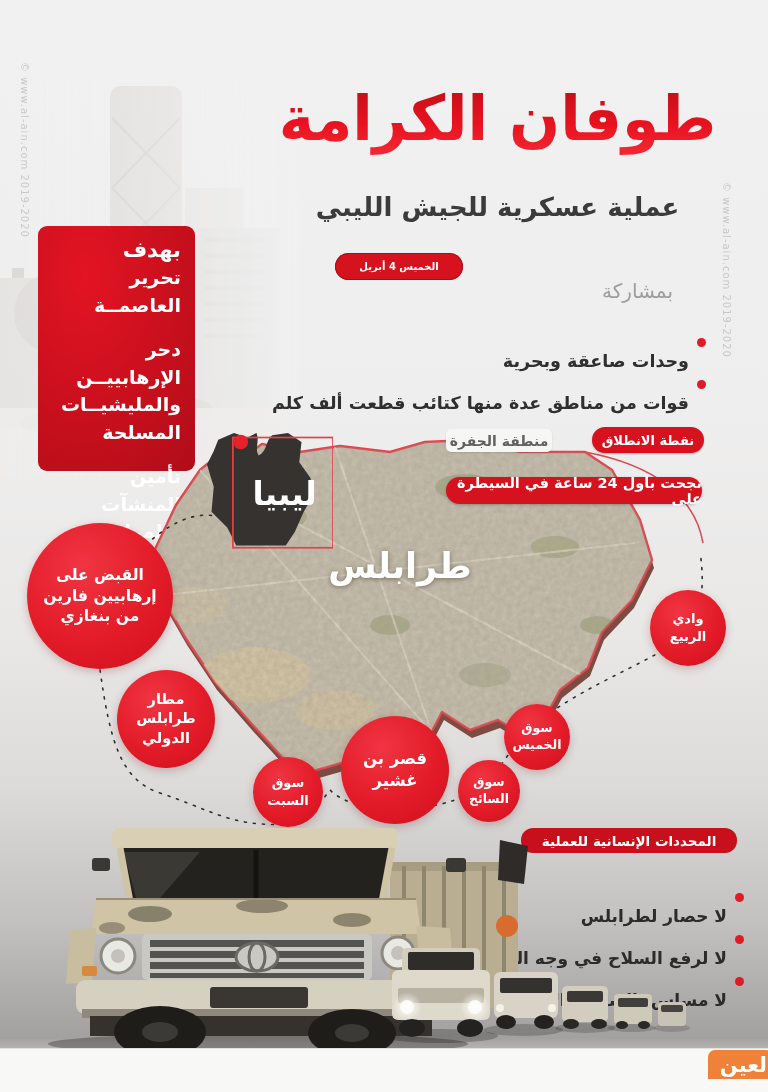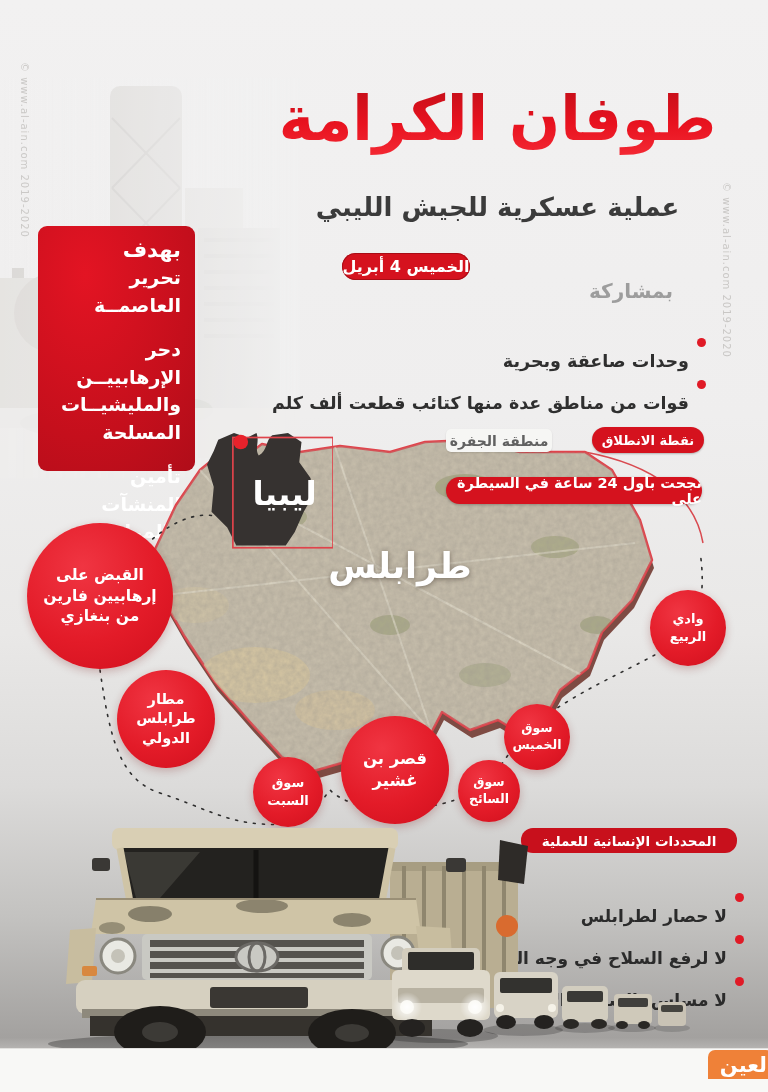--- a/index.html
+++ b/index.html
@@ -8,31 +8,31 @@
   .wm{position:absolute;color:#c9c7c5;font-size:10px;letter-spacing:1px;white-space:nowrap;transform:rotate(90deg);transform-origin:left top;}
   .wm.left{left:30px;top:62px;}
   .wm.right{left:732px;top:182px;}
   
   .title{position:absolute;left:240px;top:72px;width:515px;text-align:center;direction:rtl;
     font-size:60px;font-weight:bold;line-height:1.55;letter-spacing:-1px;
     background:linear-gradient(180deg,#b30d16 0%,#e8121f 55%,#f7303a 100%);
     -webkit-background-clip:text;background-clip:text;color:transparent;transform:scaleY(1.04);}
   .subtitle{position:absolute;left:240px;top:192px;width:515px;text-align:center;direction:rtl;
     font-size:26px;font-weight:bold;color:#3b3b3b;}
-  .date-pill{position:absolute;left:342px;top:253px;width:128px;height:27px;border-radius:14px;
-    background:#d5121e;box-shadow:inset 0 0 0 1px #a80d16;color:#fff;font-size:16px;font-weight:bold;
+  .date-pill{position:absolute;left:335px;top:253px;width:128px;height:27px;border-radius:14px;
+    background:#d5121e;box-shadow:inset 0 0 0 1px #a80d16;color:#fff;font-size:10px;font-weight:bold;
     display:flex;align-items:center;justify-content:center;direction:rtl;}
   
   .goal-box{position:absolute;left:38px;top:226px;width:157px;height:245px;border-radius:9px;
     background:radial-gradient(120% 120% at 30% 20%,#e31423 0%,#c50f1c 55%,#a80c18 100%);
     color:#fff;direction:rtl;text-align:right;padding:12px 14px;box-sizing:border-box;}
   .goal-box h2{margin:0 0 2px 0;font-size:21px;font-weight:bold;}
   .goal-box p{margin:0 0 17px 0;font-size:19px;line-height:1.45;font-weight:bold;}
   
-  .part-head{position:absolute;right:95px;top:279px;font-size:20px;font-weight:bold;color:#9d9d9d;direction:rtl;}
+  .part-head{position:absolute;right:95px;top:279px;font-size:20px;font-weight:normal;color:#9d9d9d;direction:rtl;}
   .bullet-row{position:absolute;direction:rtl;display:flex;align-items:center;gap:8px;white-space:nowrap;}
   .bullet-row .dot{width:9px;height:9px;border-radius:50%;background:#e01a26;flex:0 0 auto;}
   .bullet-row .txt{font-size:17.5px;font-weight:bold;color:#2f2f2f;margin-top:38px;}
   .p-item1{right:62px;top:313px;} .p-item2{right:62px;top:355px;}
   
   .map-svg{position:absolute;left:135px;top:425px;}
   .overlay-svg{position:absolute;left:0;top:0;pointer-events:none;}
   .city-label{position:absolute;left:320px;top:546px;width:160px;text-align:center;direction:rtl;
     color:#fff;font-size:35px;font-weight:bold;text-shadow:0 1px 5px rgba(60,50,40,.55);}
   .libya-icon{position:absolute;left:198px;top:424px;}

